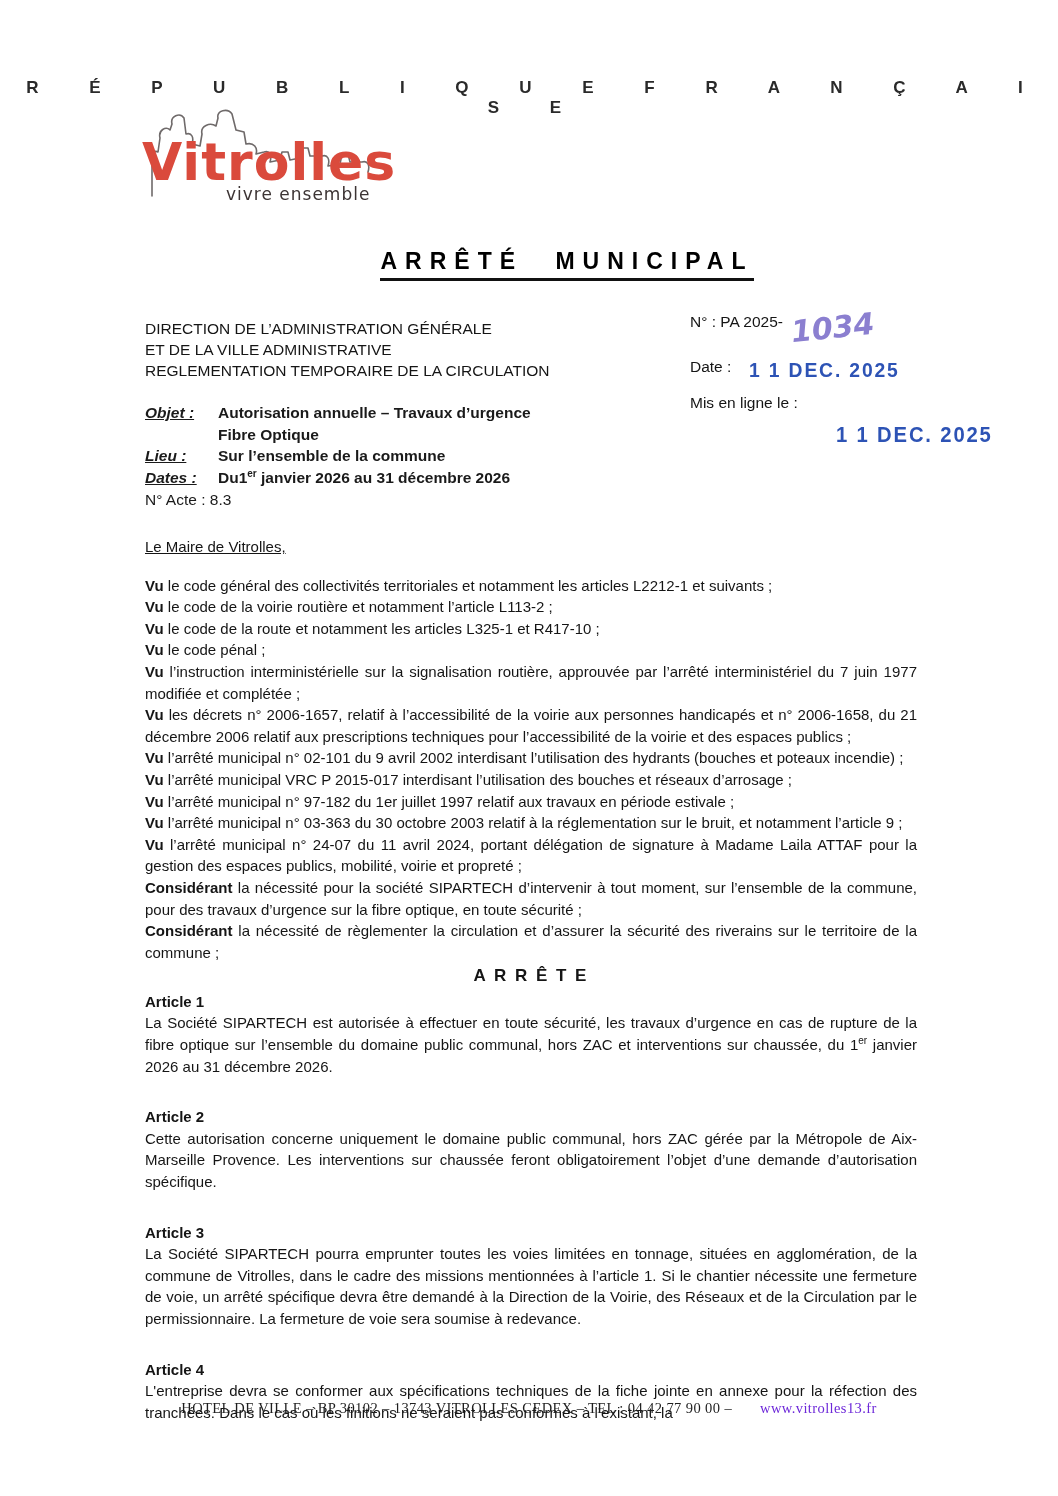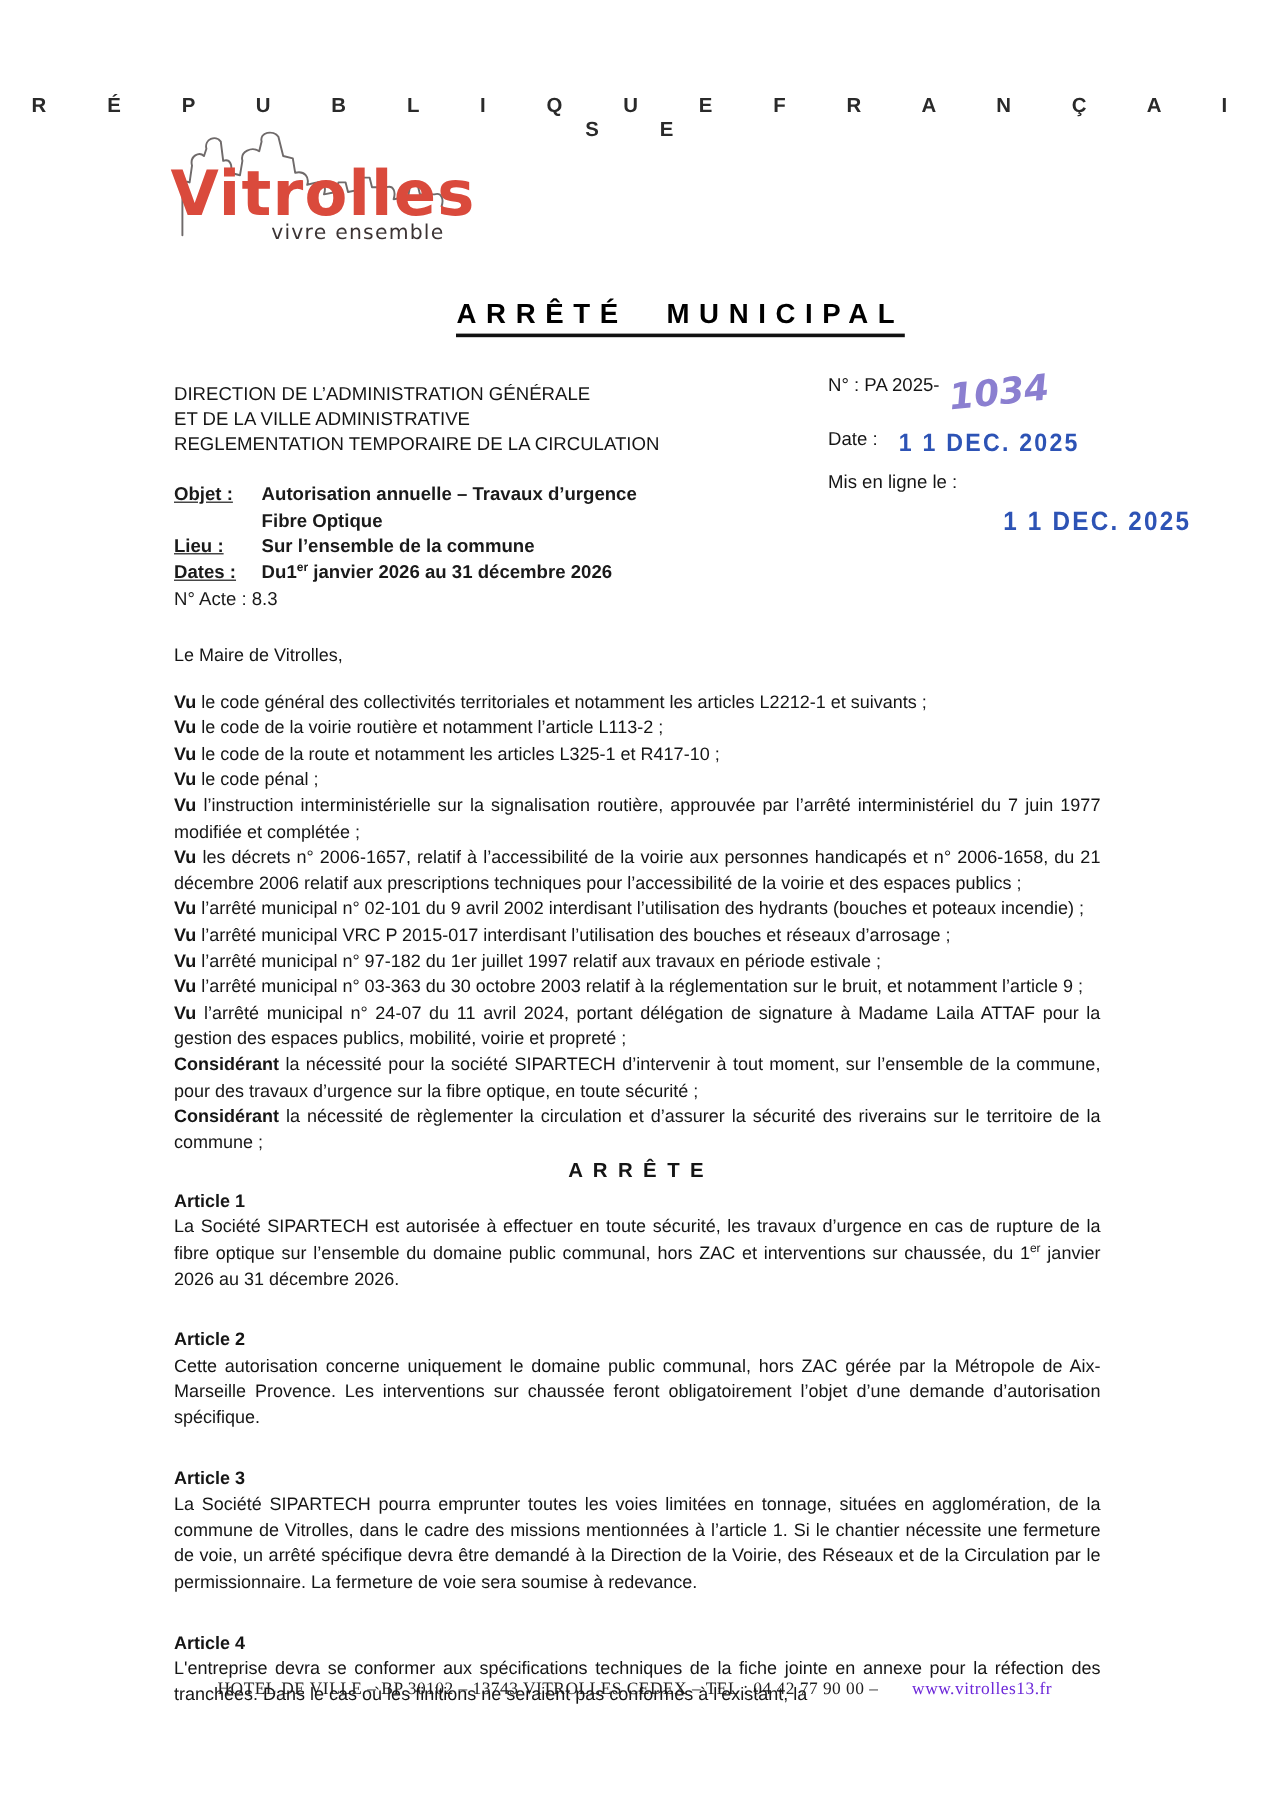--- a/index.html
+++ b/index.html
@@ -68,32 +68,32 @@
   .stamp.inline{font-size:21px;margin-left:18px;}
   .stamp.standalone{position:absolute;top:422px;left:836px;font-size:22px;}
   
   .subject{
     position:absolute;top:402px;left:145px;width:560px;
     font-size:15.5px;line-height:21.5px;
   }
   .subject .srow{display:flex;}
   .subject .slabel{
     width:73px;flex:0 0 73px;
-    font-weight:bold;text-decoration:underline;
+    font-weight:bold;text-decoration:underline;font-style:italic;
   }
   .subject .sval{font-weight:bold;}
   .subject .acte{margin-top:1px;}
   
   .body-text{
     position:absolute;top:536px;left:145px;width:772px;
     font-size:15px;line-height:21.6px;color:#151515;
     text-align:justify;
   }
   .body-text p{margin:0;}
-  .greeting{margin-bottom:17px !important;}
+  .greeting{margin-bottom:17px !important;text-decoration:underline;}
   b.lead{font-weight:bold;}
   .arrete{
     text-align:center;font-weight:bold;font-size:17px;
     letter-spacing:2px;margin-top:2px;
   }
   .art-head{font-weight:bold;margin-top:4px !important;}
   .art-gap{margin-top:29px !important;}
   sup{font-size:10px;line-height:0;}
   
   .footer{

